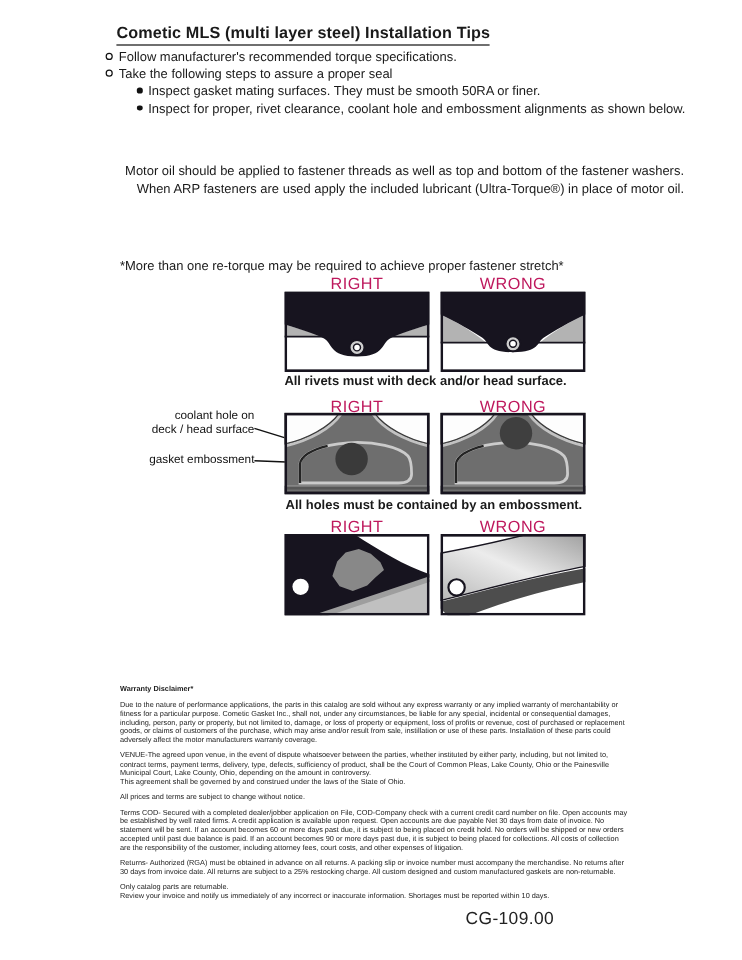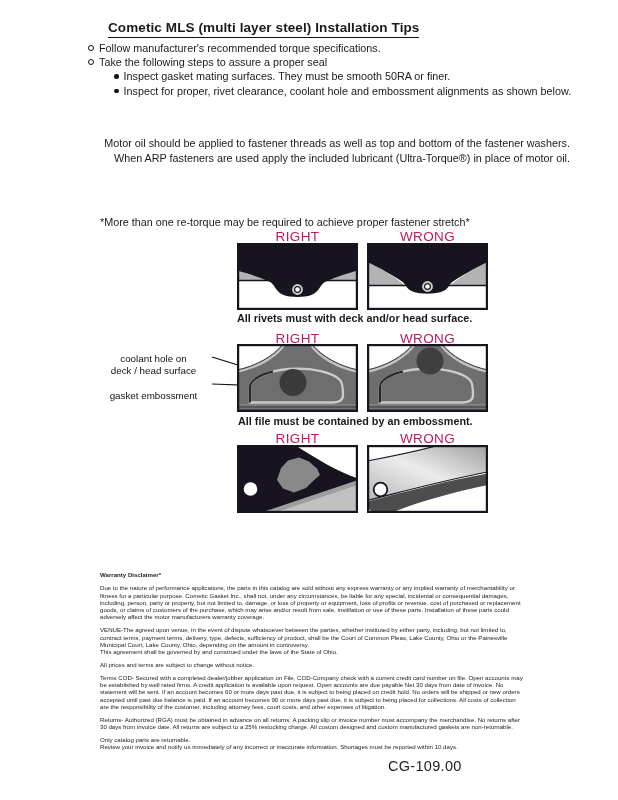--- a/index.html
+++ b/index.html
@@ -2,40 +2,40 @@
 <html><head>
 <meta charset="utf-8">
 <style>
   html,body{margin:0;padding:0;background:#ffffff;}
   #page{
     position:relative;width:618px;height:800px;background:#ffffff;overflow:hidden;
     font-family:"Liberation Sans","DejaVu Sans",sans-serif;color:#1a1a1a;
   }
   .abs{position:absolute;}
   
-  #title{left:108px;top:20px;font-size:13.5px;font-weight:bold;letter-spacing:.1px;
+  #title{left:97px;top:20px;font-size:13.5px;font-weight:bold;letter-spacing:.1px;
     border-bottom:1.6px solid #111;padding-bottom:2px;white-space:nowrap;}
   
   #tips{left:88px;top:41px;width:470px;font-size:10.8px;line-height:14.2px;}
   .tip{white-space:nowrap;}
   .tip.l2{padding-left:26px;}
   .ring{display:inline-block;width:4px;height:4px;border:1.1px solid #111;border-radius:50%;
     margin-right:5px;vertical-align:1.5px;}
   .dot{display:inline-block;width:4.5px;height:4.5px;background:#111;border-radius:50%;
     margin-right:5px;vertical-align:1.5px;}
   
   #diesel-heading{left:100px;top:118px;font-size:12px;font-weight:bold;}
   .para{font-size:10.8px;line-height:14.6px;white-space:pre-line;text-align:right;}
   #diesel-para1{left:100px;top:136px;width:470px;}
   #diesel-para2{left:100px;top:170px;width:470px;}
   #diesel-note{left:100px;top:216px;width:470px;font-size:10.8px;}
   
   .dia-label{width:121px;text-align:center;font-size:13.5px;font-weight:500;letter-spacing:.4px;color:#be185d;}
   .dia-caption{font-size:10.8px;font-weight:bold;line-height:12.8px;white-space:pre-line;}
-  .ann-label{width:117px;text-align:center;font-size:9.8px;line-height:11.8px;white-space:pre-line;color:#111;margin-top:12px;}
+  .ann-label{width:117px;text-align:right;font-size:9.8px;line-height:11.8px;white-space:pre-line;color:#111;}
   svg.diabox{display:block;}
   
   #disclaimer{left:100px;top:571px;width:474px;font-size:6.1px;line-height:7.3px;color:#222;}
   #disclaimer .dp{white-space:pre-line;margin:0 0 5.5px 0;}
   #disclaimer .dh{font-weight:bold;margin:0 0 6px 0;}
   
   #cg-code{left:388px;top:758px;font-size:14.5px;letter-spacing:.3px;color:#222;}
 </style>
 </head>
 <body>
@@ -117,21 +117,21 @@
     <path d="M75,0 H121 V26 C102,22 84,12 75,0 Z" fill="#fdfdfd" stroke="#3b3b3b" stroke-width="1"></path>
     <rect x="0" y="61" width="121" height="7" fill="#575757"></rect>
     <line x1="0" y1="61" x2="121" y2="61" stroke="#9b9b9b" stroke-width="1"></line>
     <line x1="0" y1="64.5" x2="121" y2="64.5" stroke="#7c7c7c" stroke-width="0.8"></line>
     <path d="M13,58.5 L13,43 C13,34 31,26.5 53,25 C75,23.5 96,28.5 103,36 C106,39.5 106,47 106,51 C106,56.5 102,58.5 95,58.5 Z" fill="none" stroke="#cbcbcb" stroke-width="2.3"></path>
     <path d="M13,58.5 L13,43 C13,36.5 23,30.5 36,27.5" fill="none" stroke="#242424" stroke-width="2"></path>
     <circle cx="63" cy="17" r="13.5" fill="#3f3f3f"></circle>
     <rect x="1.1" y="1.1" width="118.8" height="65.8" fill="none" stroke="#17141f" stroke-width="2.2"></rect>
   </svg>
 
-  <div class="abs dia-caption" style="left:238px;top:415px;">All file must be contained by an embossment.</div>
+  <div class="abs dia-caption" style="left:238px;top:415px;">All holes must be contained by an embossment.</div>
 
   <div class="abs dia-label" style="left:237px;top:431px;">RIGHT</div>
   <div class="abs dia-label" style="left:367px;top:431px;">WRONG</div>
 
   <svg class="abs diabox" style="left:237px;top:445px;" width="121" height="68" viewBox="0 0 121 68">
     <rect width="121" height="68" fill="#ffffff"></rect>
     <path d="M30,68 C62,57.5 92,47 121,37 L121,68 Z" fill="#c0c0c0"></path>
     <path d="M0,0 H58 C78,13 101,27 121,33.5 L121,36.5 C92,46 61,57.5 33,67 L30,68 H0 Z" fill="#17141f"></path>
     <path d="M30,68 C62,57.5 92,47 121,37.5" stroke="#9e9e9e" stroke-width="4.5" fill="none"></path>
     <path d="M40,35 L44,23 L51,15.5 L62,12.5 L72,16.5 L80,23.5 L83,30 L76,36 L69,43 L57,47.5 L46,43.5 Z" fill="#888888"></path>

